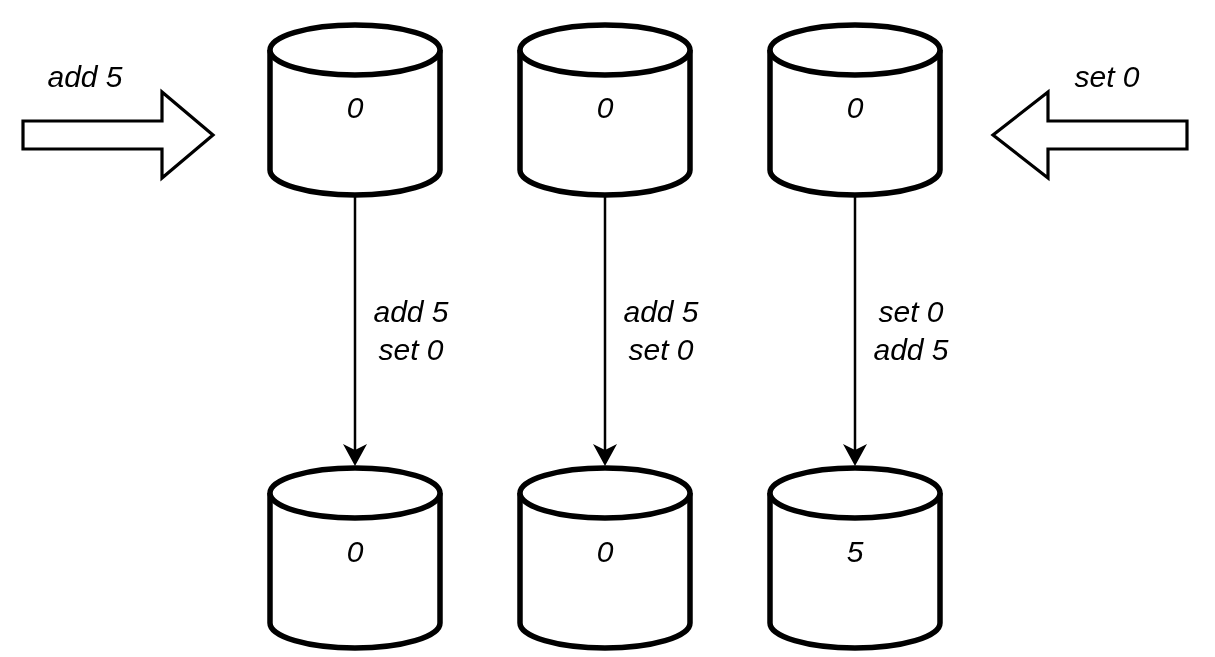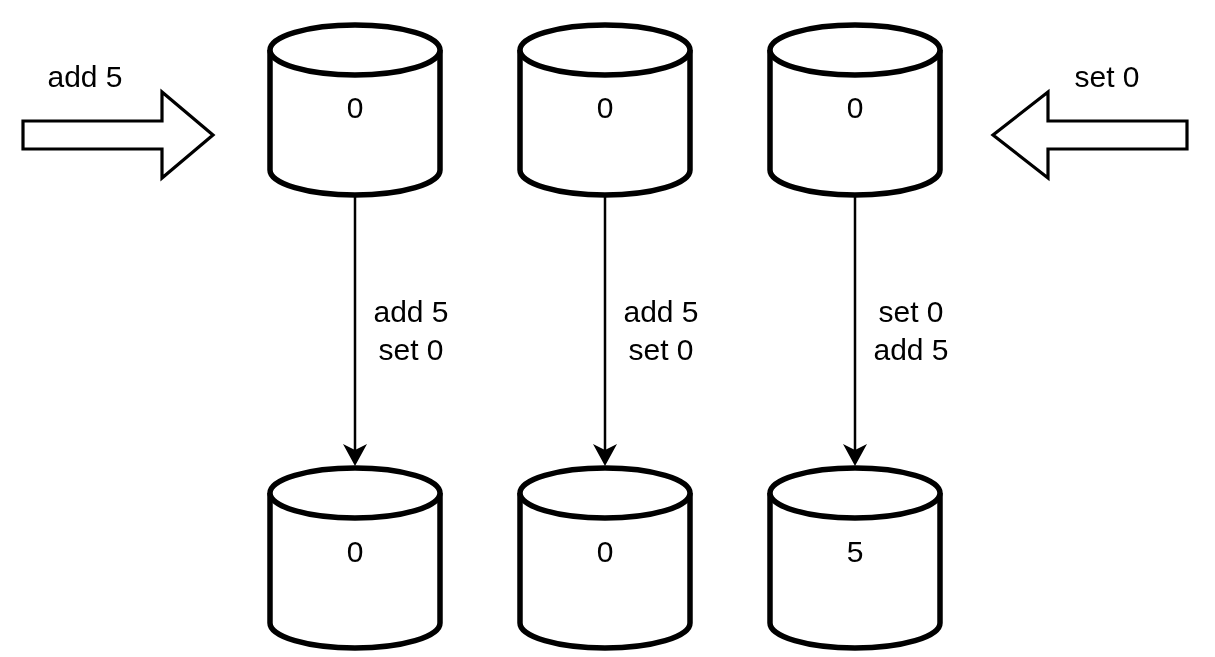--- a/index.html
+++ b/index.html
@@ -6,20 +6,21 @@
     margin: 0;
     padding: 0;
     background: #ffffff;
   }
   .stage {
     position: relative;
     width: 1215px;
     height: 657px;
     background: #ffffff;
     overflow: hidden;
+    font-style: italic;
   }
   svg { display: block; }
   .diagram-text {
     font-family: "Liberation Sans", sans-serif;
     font-size: 30px;
     fill: #000000;
     text-anchor: middle;
   }
   .cyl-shape {
     fill: #ffffff;

